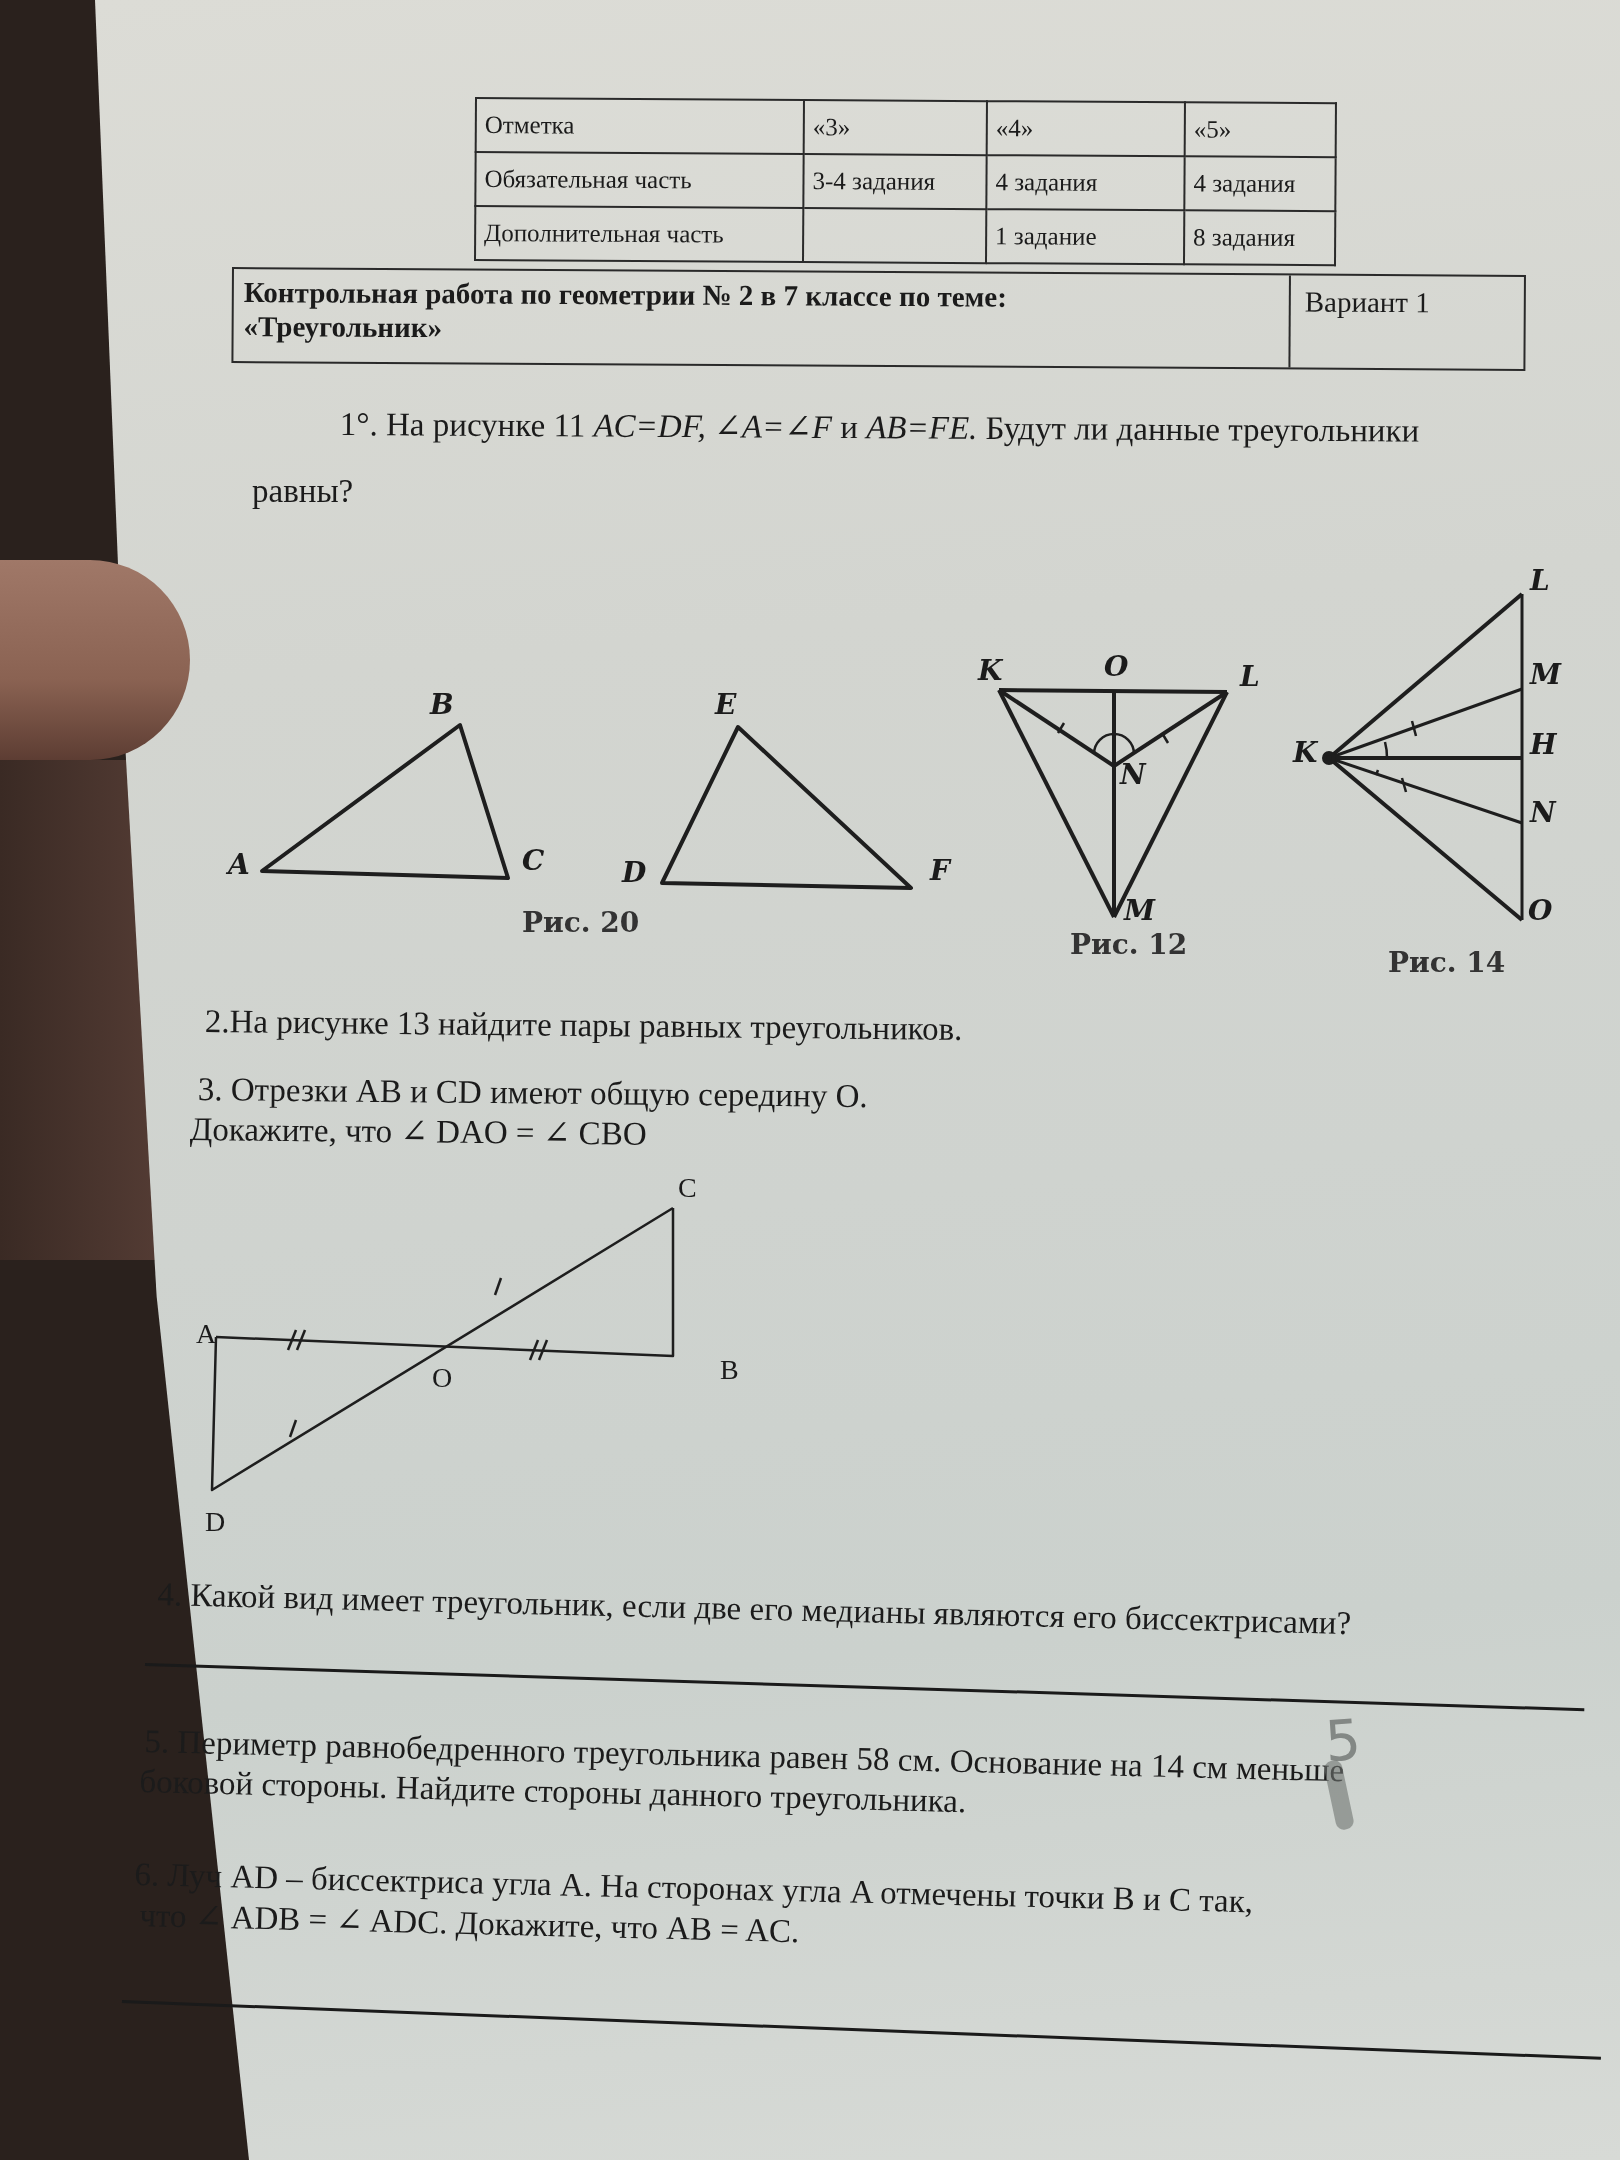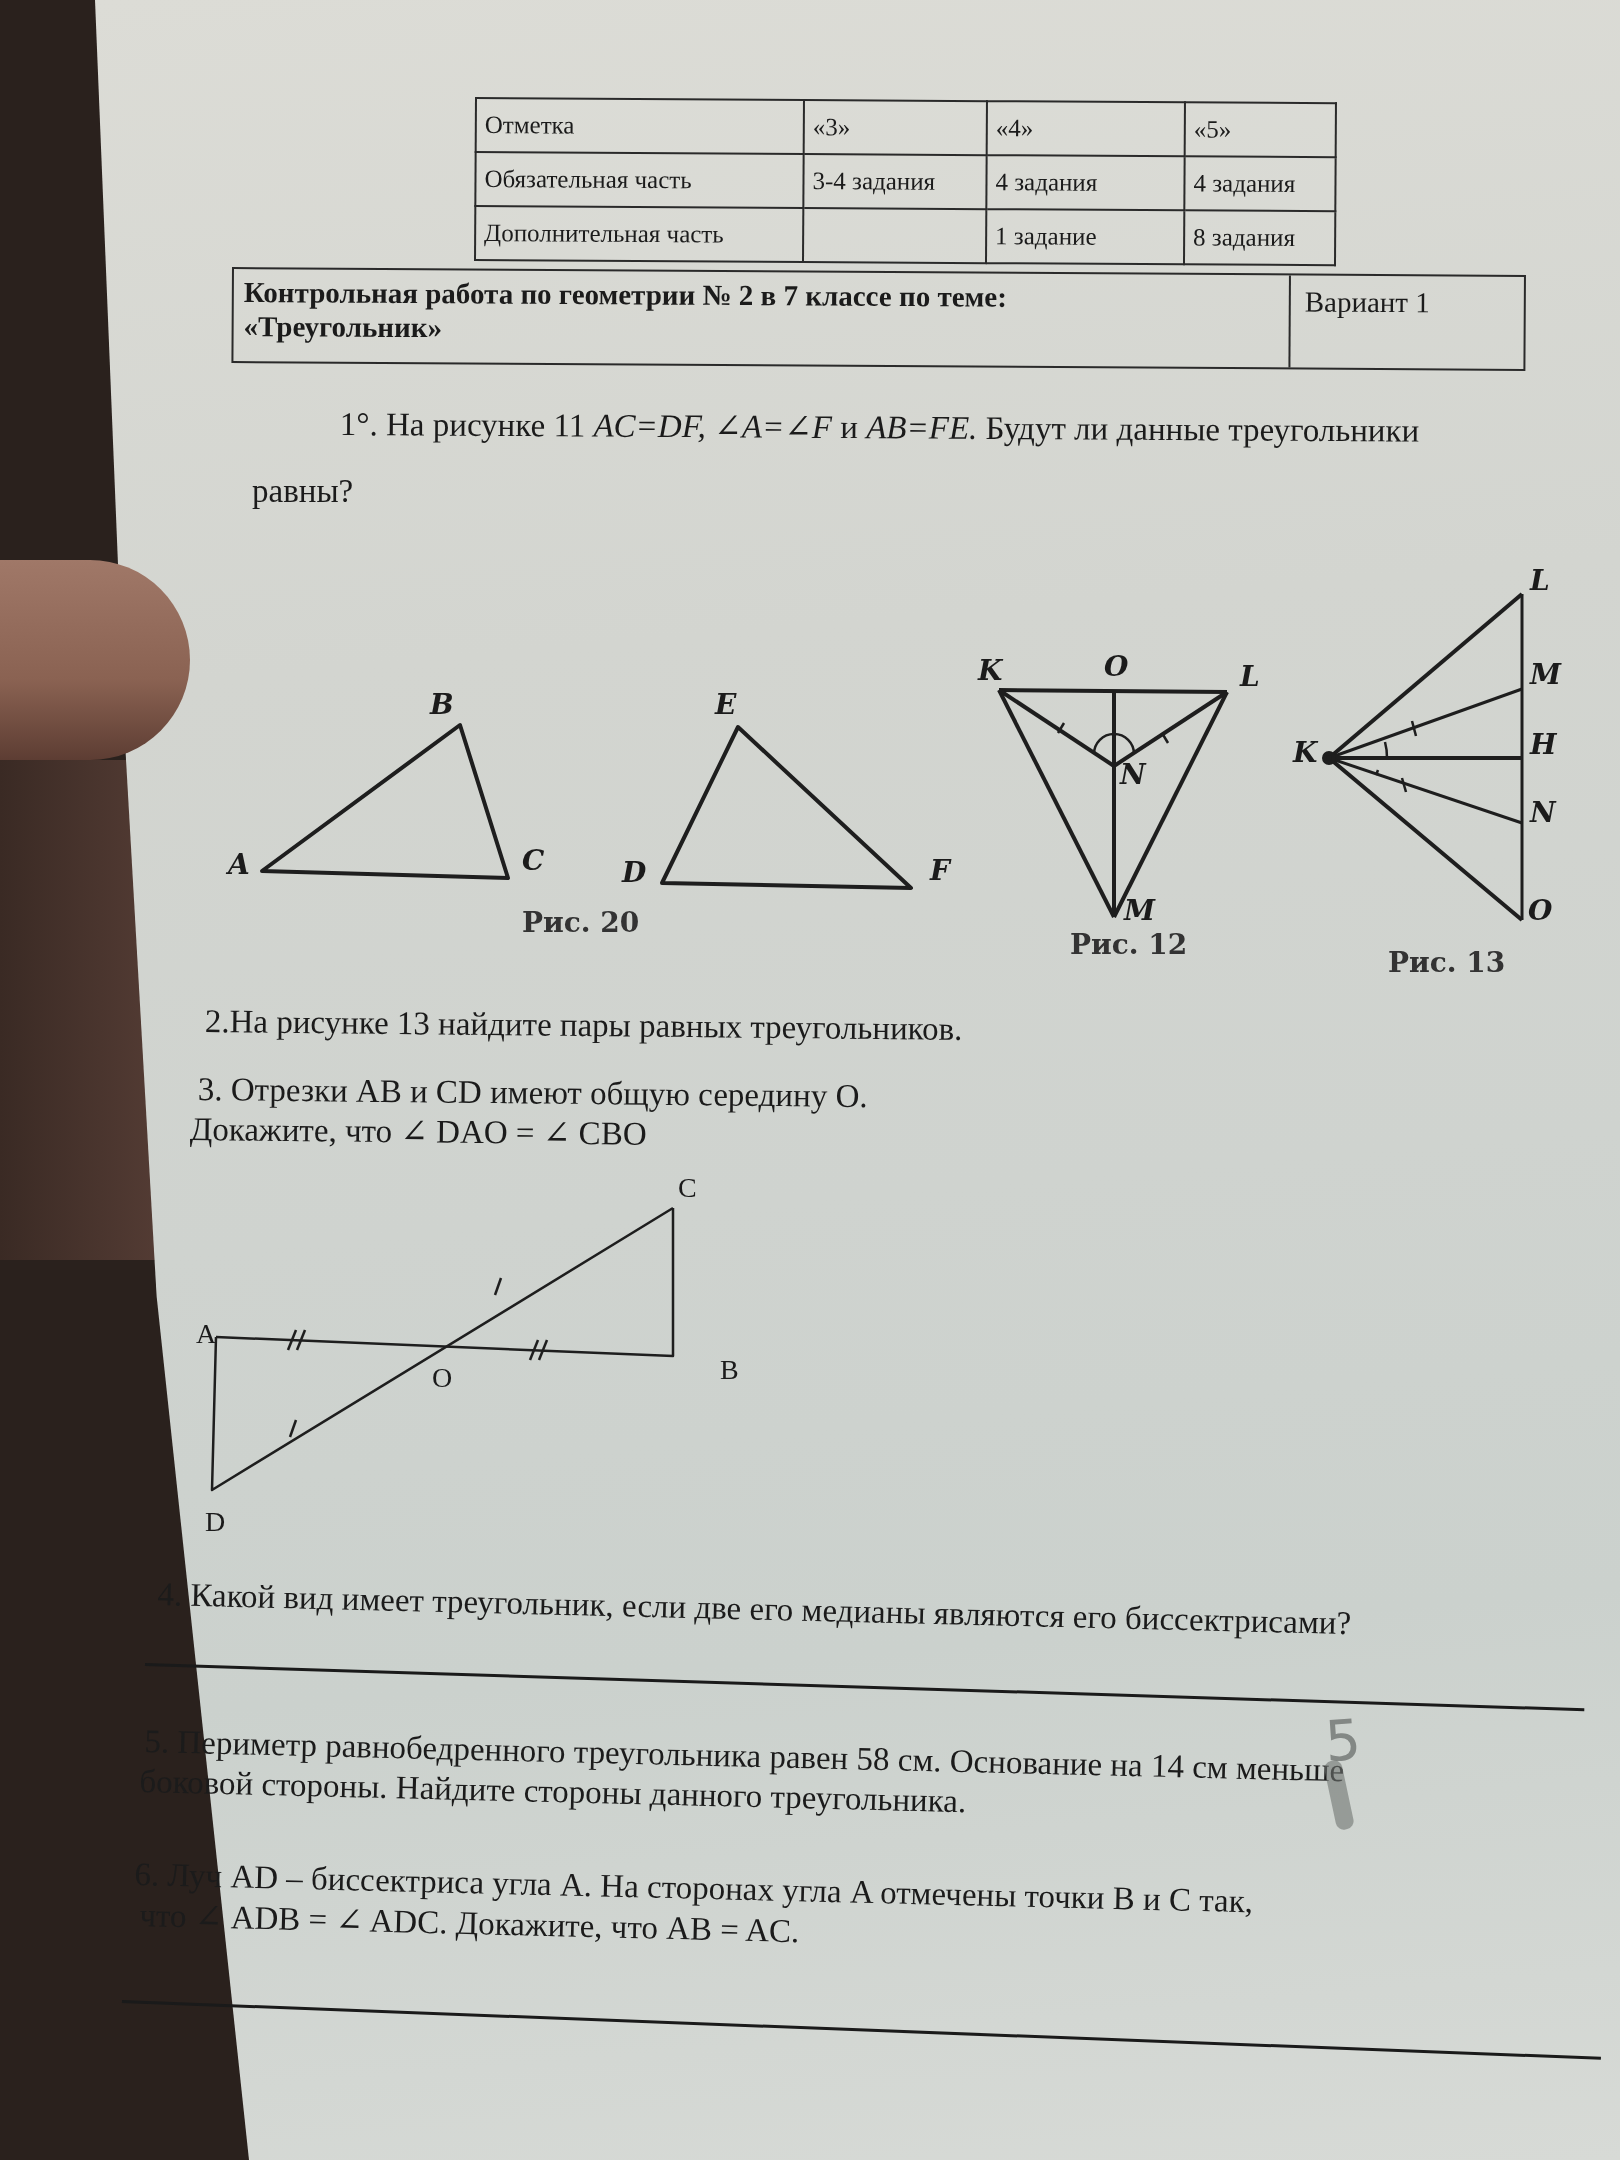--- a/index.html
+++ b/index.html
@@ -168,21 +168,21 @@
 <span class="fig-label" style="left:1120px; top:758px;">N</span>
 <span class="fig-label" style="left:1124px; top:894px;">M</span>
 <span class="caption" style="left:1070px; top:928px;">Рис. 12</span>
 
 <span class="fig-label" style="left:1530px; top:564px;">L</span>
 <span class="fig-label" style="left:1530px; top:658px;">M</span>
 <span class="fig-label" style="left:1293px; top:736px;">K</span>
 <span class="fig-label" style="left:1530px; top:728px;">H</span>
 <span class="fig-label" style="left:1530px; top:796px;">N</span>
 <span class="fig-label" style="left:1528px; top:894px;">O</span>
-<span class="caption" style="left:1388px; top:946px;">Рис. 13</span>
+<span class="caption" style="left:1388px; top:946px;">Рис. 14</span>
 
 <div class="q" style="left:205px; top:1002px; transform: rotate(0.6deg);">2.На рисунке 13 найдите пары равных треугольников.</div>
 
 <div class="q" style="left:198px; top:1070px; transform: rotate(0.6deg);">3. Отрезки AB и CD имеют общую середину O.</div>
 <div class="q" style="left:190px; top:1110px; transform: rotate(0.6deg);">Докажите, что ∠ DAO = ∠ CBO</div>
 
 <span class="plain-label" style="left:196px; top:1318px;">A</span>
 <span class="plain-label" style="left:678px; top:1172px;">C</span>
 <span class="plain-label" style="left:720px; top:1354px;">B</span>
 <span class="plain-label" style="left:432px; top:1362px;">O</span>

